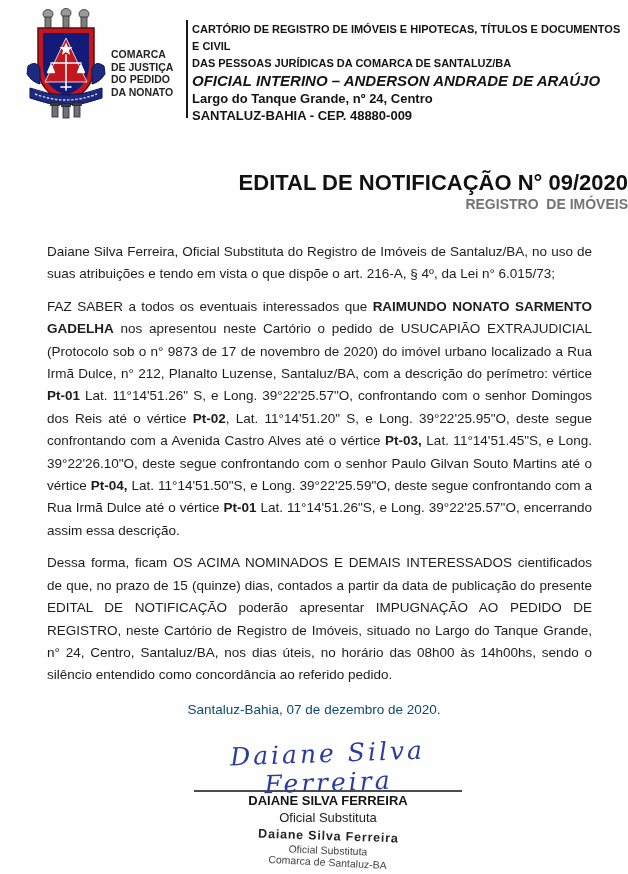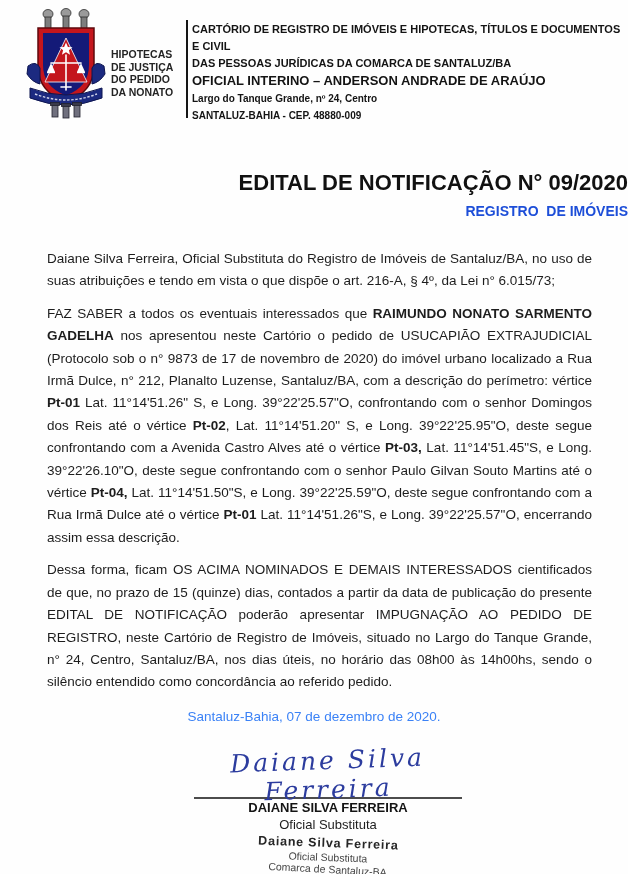--- a/index.html
+++ b/index.html
@@ -10,35 +10,35 @@
   }
   
   .header{display:flex;align-items:flex-start;padding:8px 6px 0 24px;}
   .header-left{display:flex;align-items:center;width:150px;flex:0 0 auto;}
   .crest{width:84px;height:112px;flex:0 0 auto;}
   .court-name{font-size:10.5px;font-weight:bold;line-height:12.5px;color:#242424;margin-left:3px;margin-top:18px;}
   .header-divider{width:2px;height:98px;background:#161616;margin:12px 4px 0 12px;flex:0 0 auto;}
   .office{flex:1;text-align:left;padding-top:13px;color:#141414;}
   .office-line{font-weight:bold;}
   .ol-a{font-size:11px;line-height:17px;}
-  .ol-b{font-size:13px;line-height:18px;}
-  .ol-c{font-size:10px;line-height:17px;}
+  .ol-b{font-size:15px;line-height:18px;font-style:italic;}
+  .ol-c{font-size:13px;line-height:17px;}
   
   .title-block{text-align:right;margin-top:46px;}
   .doc-title{font-size:22px;font-weight:bold;color:#111;margin:0;}
-  .doc-subtitle{font-size:14px;font-weight:bold;color:#1d4ed8;margin-top:7px;white-space:pre;}
+  .doc-subtitle{font-size:14px;font-weight:bold;color:#737373;margin-top:0;white-space:pre;}
   
   .content{margin:29px 36px 12px 47px;}
   .content p{
     text-align:justify;font-size:13.5px;line-height:22.4px;
     margin:0 0 10px 0;color:#1d1d1d;
   }
   .b{font-weight:bold;}
   
-  .dateline{text-align:center;font-size:13.5px;margin-top:15px;color:#3b82f6;}
+  .dateline{text-align:center;font-size:13.5px;margin-top:15px;color:#0c4a6e;}
   .sig-block{width:320px;margin:22px auto 0;text-align:center;transform:translateX(14px);}
   .sig-script{
     font-family:"DejaVu Serif", serif;font-style:italic;
     font-size:25px;letter-spacing:3px;
     transform:rotate(-2deg);
     position:relative;z-index:1;margin-bottom:-7px;
   }
   .sig-line{border-top:2px solid #4c4c4c;width:268px;margin:0 auto;}
   .sig-name{font-weight:bold;font-size:13px;margin-top:1px;color:#141414;}
   .sig-role{font-size:13px;margin-top:2px;color:#1d1d1d;}
@@ -91,21 +91,21 @@
         <g fill="#70707e" stroke="#22222e" stroke-width="0.8">
           <rect x="28" y="96" width="6" height="13"></rect>
           <rect x="39" y="97" width="6" height="13"></rect>
           <rect x="50" y="96" width="6" height="13"></rect>
           <rect x="26.5" y="94.5" width="9" height="3" fill="#3a3a4a"></rect>
           <rect x="37.5" y="95.5" width="9" height="3" fill="#3a3a4a"></rect>
           <rect x="48.5" y="94.5" width="9" height="3" fill="#3a3a4a"></rect>
         </g>
       </svg>
       <div class="court-name">
-        <div>HIPOTECAS</div>
+        <div>COMARCA</div>
         <div>DE JUSTIÇA</div>
         <div>DO PEDIDO</div>
         <div>DA NONATO</div>
       </div>
     </div>
 
     <div class="header-divider"></div>
 
     <div class="office">
       <div class="office-line ol-a">CARTÓRIO DE REGISTRO DE IMÓVEIS E HIPOTECAS, TÍTULOS E DOCUMENTOS E CIVIL</div>

